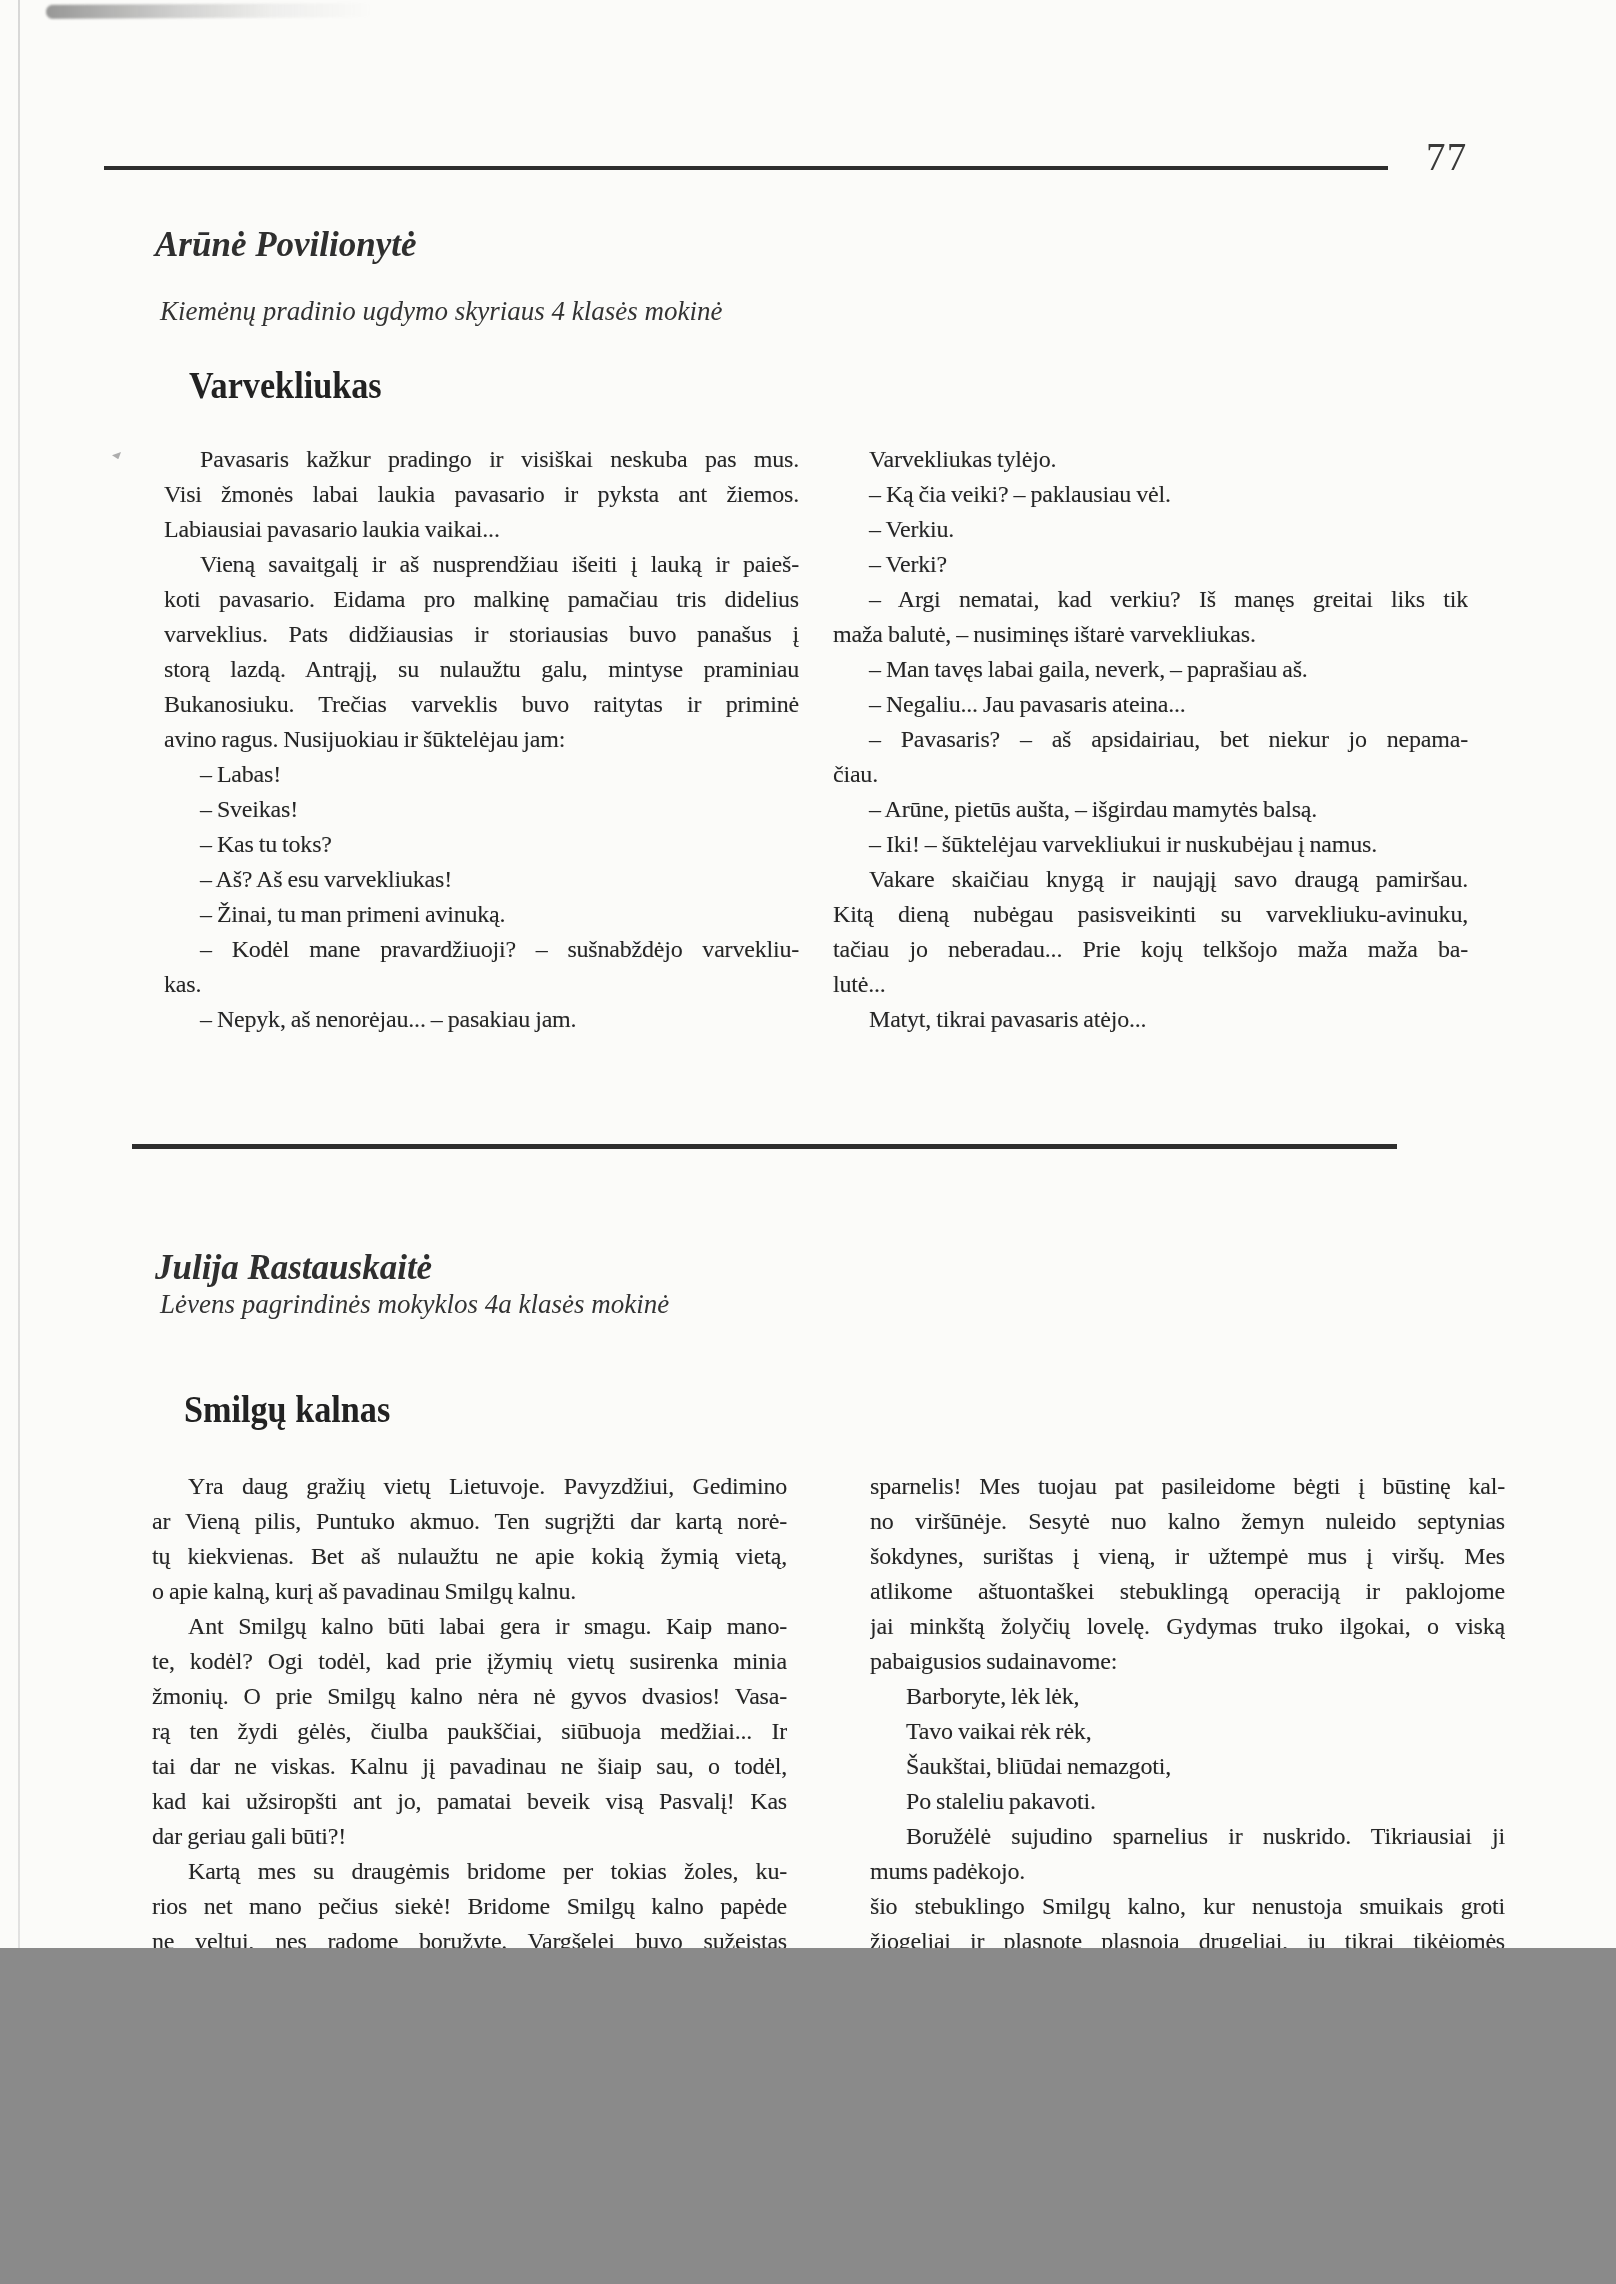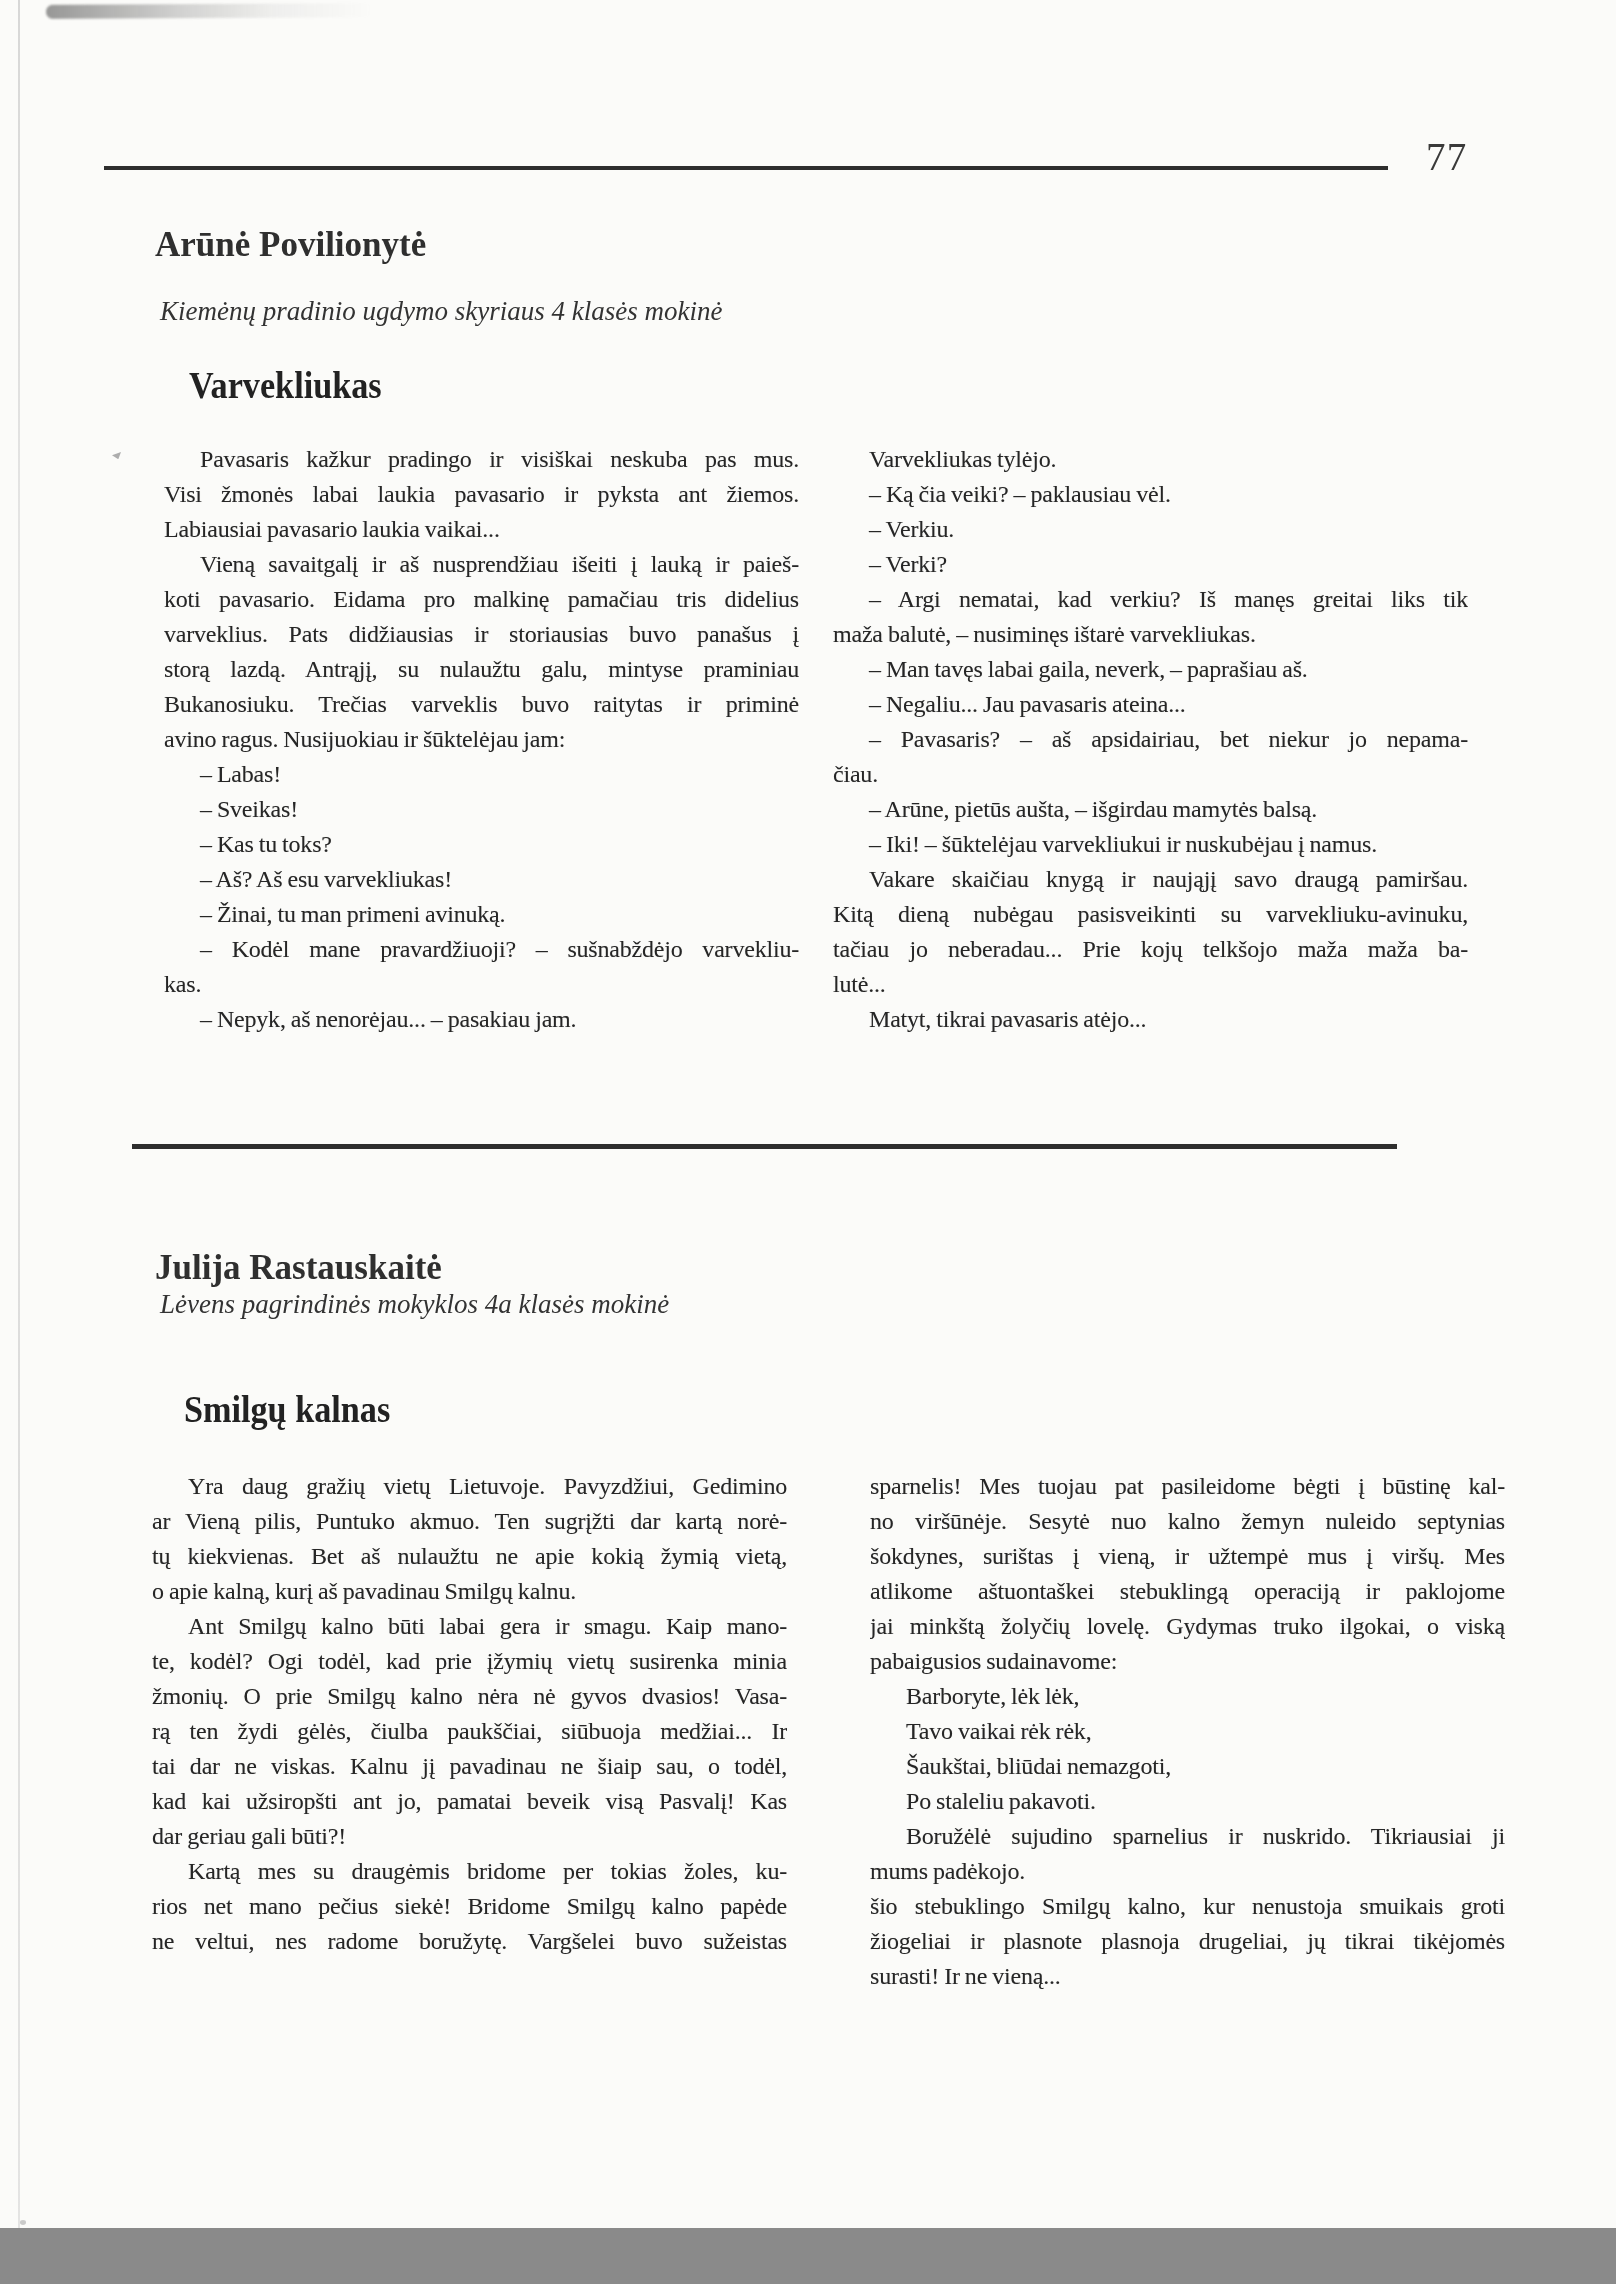--- a/index.html
+++ b/index.html
@@ -1,18 +1,18 @@
 <!DOCTYPE html>
 <html style="font-size:10.4px"><head>
 <meta charset="utf-8">
 <style>
   html,body{margin:0;padding:0;background:#8a8a8a;}
   .page{
     position:relative;
-    width:1616px;height:2228px;
+    width:1616px;height:1948px;
     background:#fbfbf9;
     font-family:"Liberation Serif","DejaVu Serif",serif;
     color:#262626;
     overflow:hidden;
   }
   
   .edge-line{
     position:absolute;left:18px;top:0;width:2px;height:2284px;
     background:linear-gradient(to bottom,#c4c4c4 0%,#dedede 30%,#cccccc 60%,#d8d8d8 100%);
     opacity:.65;
@@ -35,21 +35,21 @@
   .rule.top{left:104px;top:166px;width:1284px;height:3.9px;}
   .rule.mid{left:132px;top:1144px;width:1265px;height:4.6px;}
   
   .pageno{
     position:absolute;left:1426px;top:137px;
     font-size:39px;line-height:39px;color:#3a3a3a;letter-spacing:1.3px;
   }
   
   .author{
     position:absolute;left:155px;
-    font-size:35px;line-height:39px;font-weight:bold;color:#2f2f2f;
+    font-size:35px;line-height:39px;font-weight:bold;font-style:italic;color:#2f2f2f;
     white-space:nowrap;
   }
   .affil{
     position:absolute;left:160px;
     font-size:27px;line-height:31px;font-style:italic;color:#333;
     white-space:nowrap;
   }
   .author.s1{top:225px;} .affil.s1{top:252px;margin-top:44px;}
   .author.s2{top:1248px;} .affil.s2{top:1289px;}
   .story-title{

